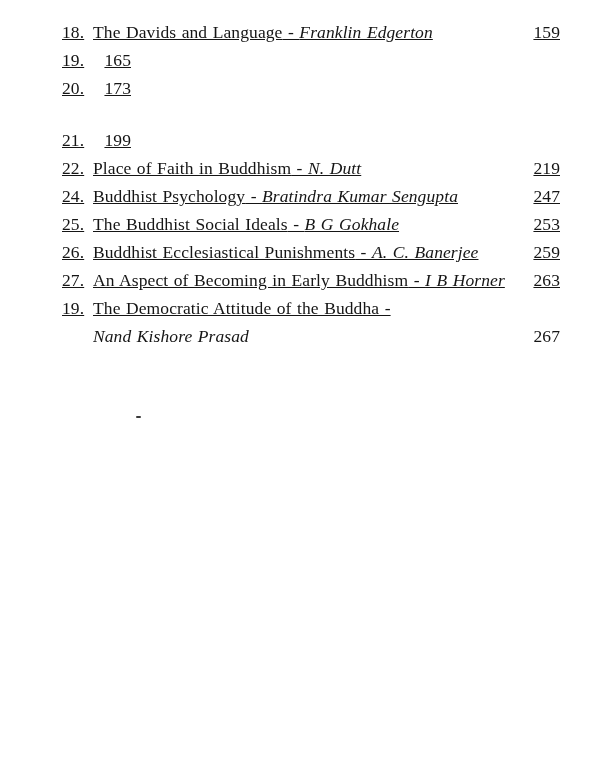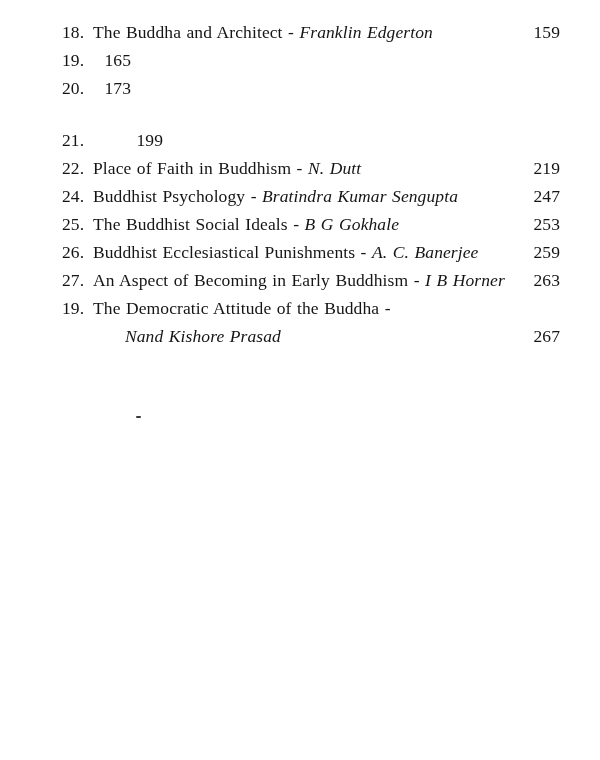--- a/index.html
+++ b/index.html
@@ -15,56 +15,57 @@
     padding: 18px 40px 0 62px;
     font-size: 17.5px;
     letter-spacing: 0.1px;
     word-spacing: 1px;
   }
   .toc-row {
     display: flex;
     align-items: flex-start;
     line-height: 28px;
     white-space: nowrap;
+    text-decoration: underline;
   }
-  .toc-row.group-gap { margin-top: 24px; gap: 32px; }
+  .toc-row.group-gap { margin-top: 24px; }
   .num-col {
     flex: none;
     width: 31px;
   }
   .text-col {
     flex: 1 1 auto;
     overflow: hidden;
   }
   .page-col {
     flex: none;
     min-width: 38px;
     text-align: right;
   }
   .author { font-style: italic; }
-  .cont-line { display: flex; align-items: baseline; line-height: 28px; gap: 32px; }
+  .cont-line { display: flex; align-items: baseline; line-height: 28px; }
   .cont-indent { flex: none; width: 31px; }
   #scan-speck {
     position: absolute;
     left: 136px;
     top: 416px;
     width: 5px;
     height: 2px;
     background: #3a3a3a;
     border-radius: 1px;
   }
 </style>
 </head>
 <body>
 
 <div id="scan-page">
 
   <div class="toc-row">
     <span class="num-col">18.</span>
-    <span class="text-col"><span>The Buddha and Architect</span><span> - </span><span class="author">Franklin Edgerton</span></span>
+    <span class="text-col"><span>The Davids and Language</span><span> - </span><span class="author">Franklin Edgerton</span></span>
     <span class="page-col">159</span>
   </div>
 
   <div class="toc-row">
     <span class="num-col">19.</span>
     <span class="page-col">165</span>
   </div>
 
   <div class="toc-row">
     <span class="num-col">20.</span>

